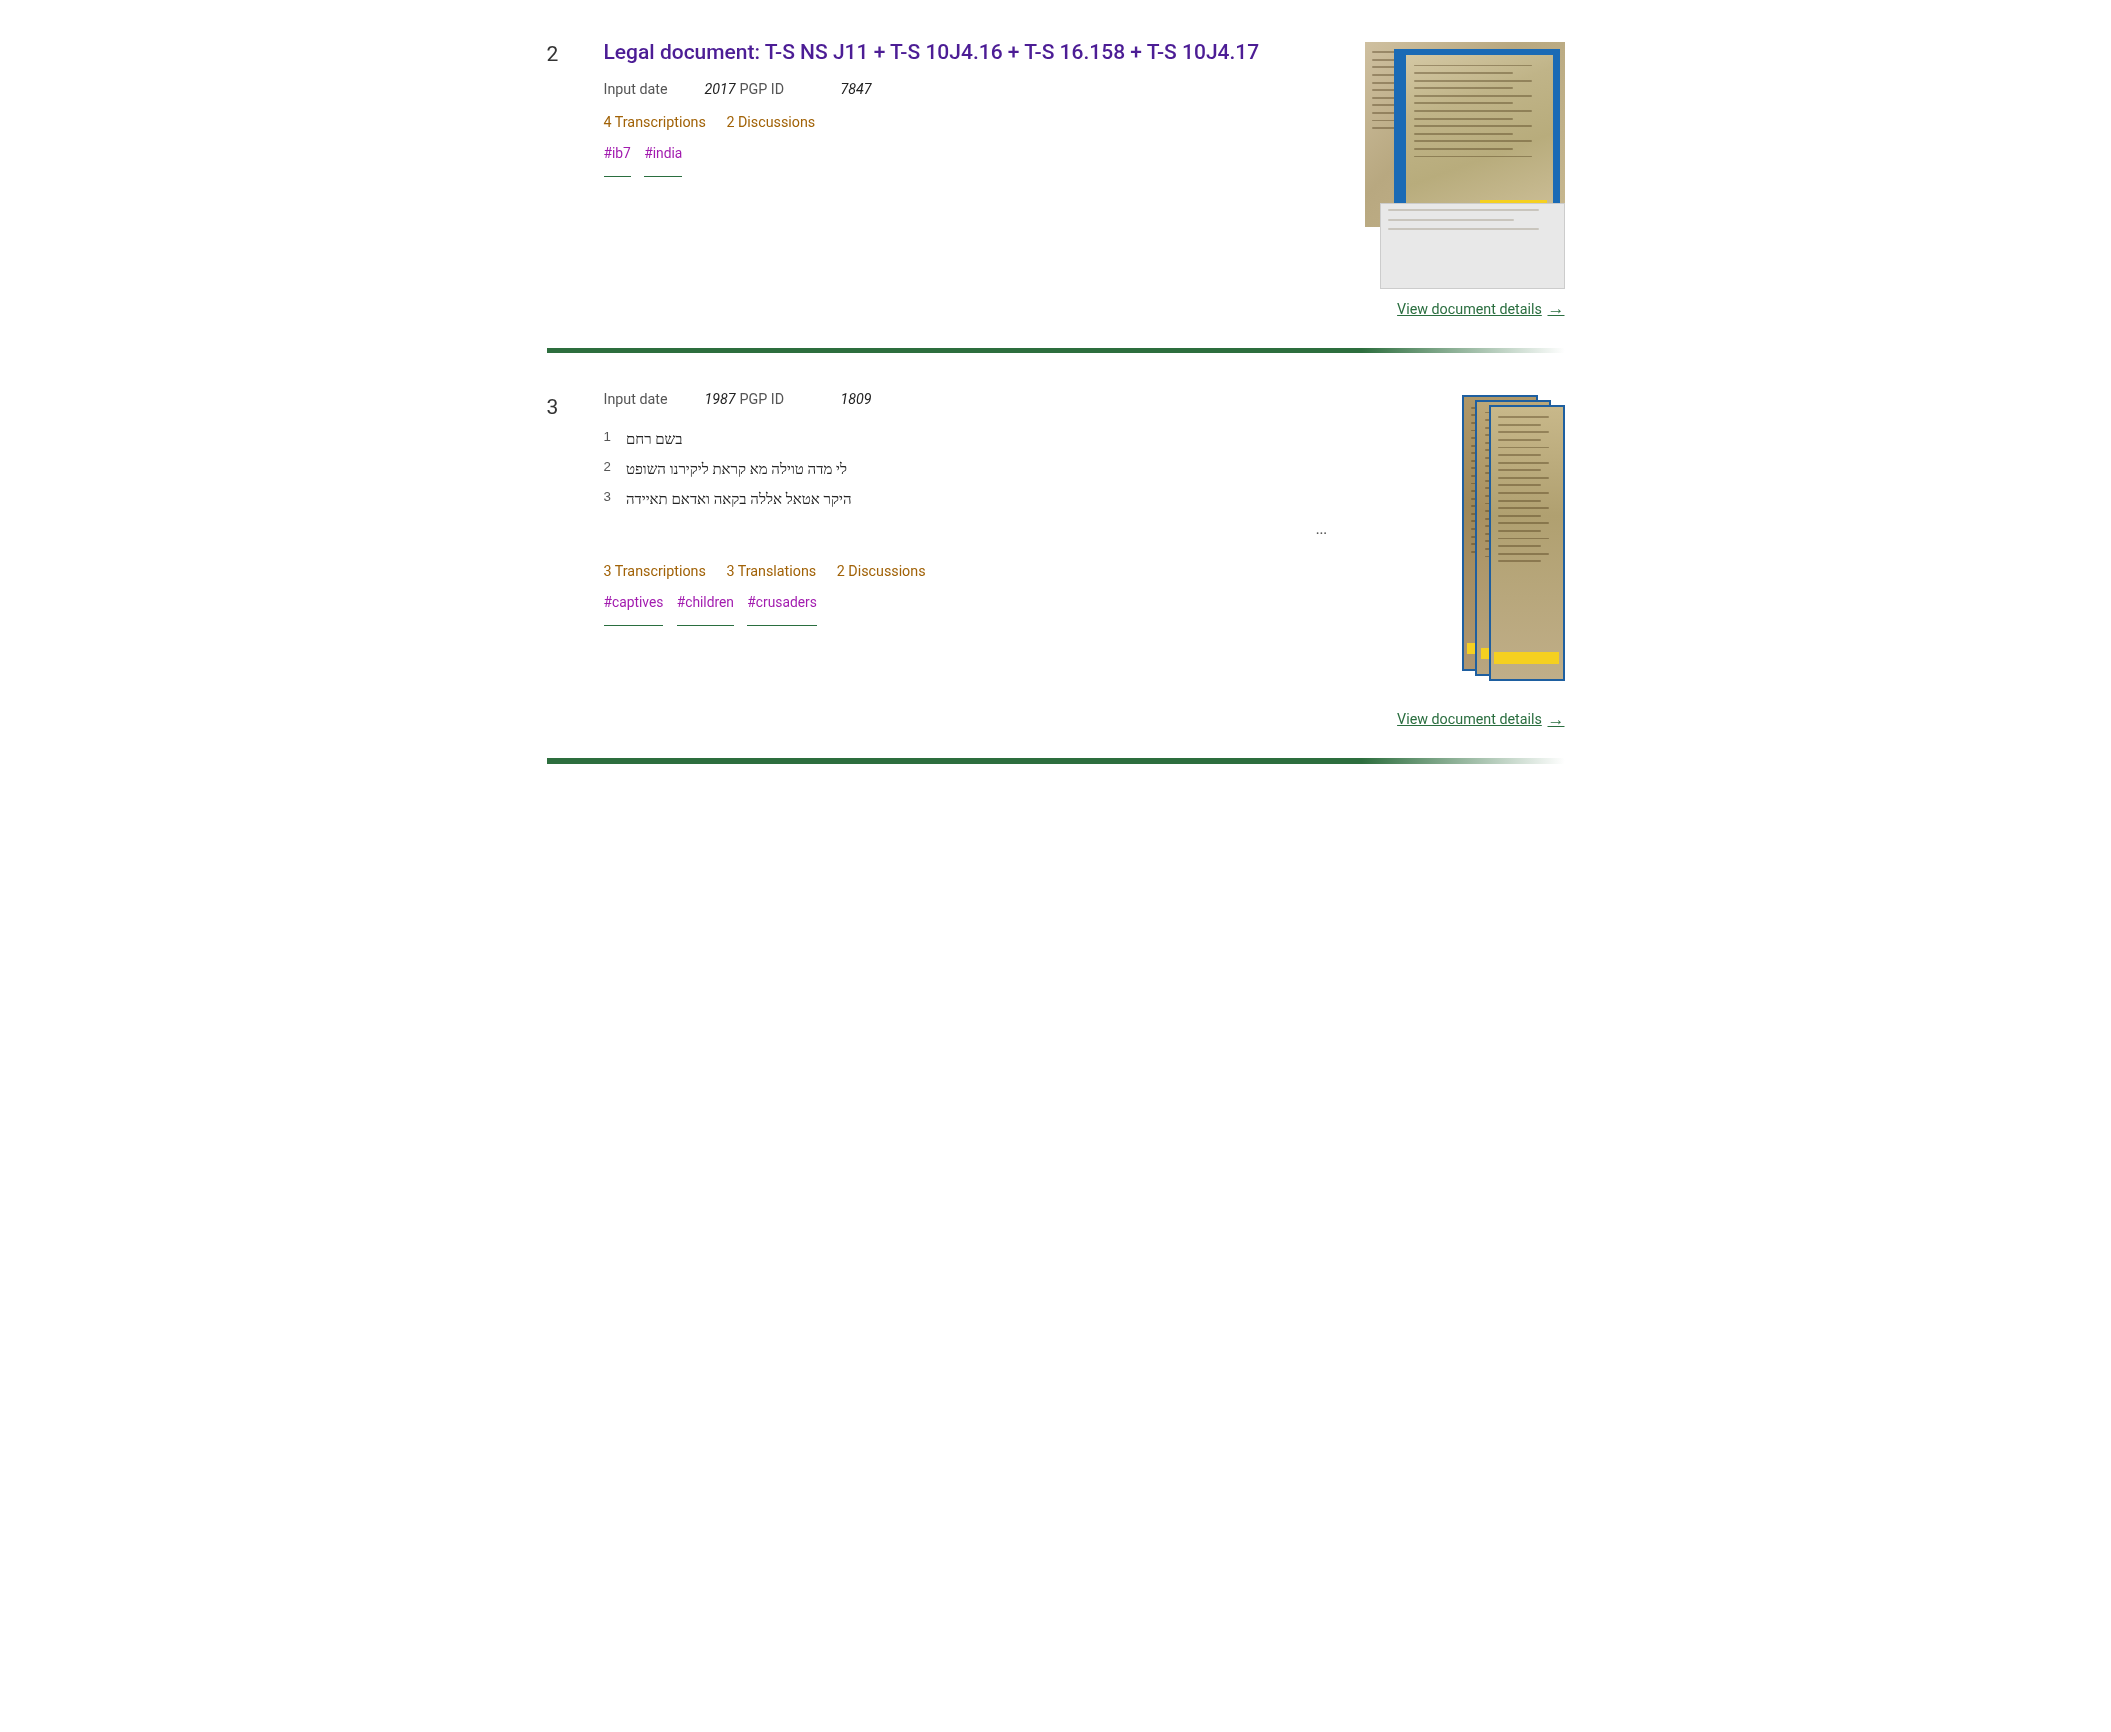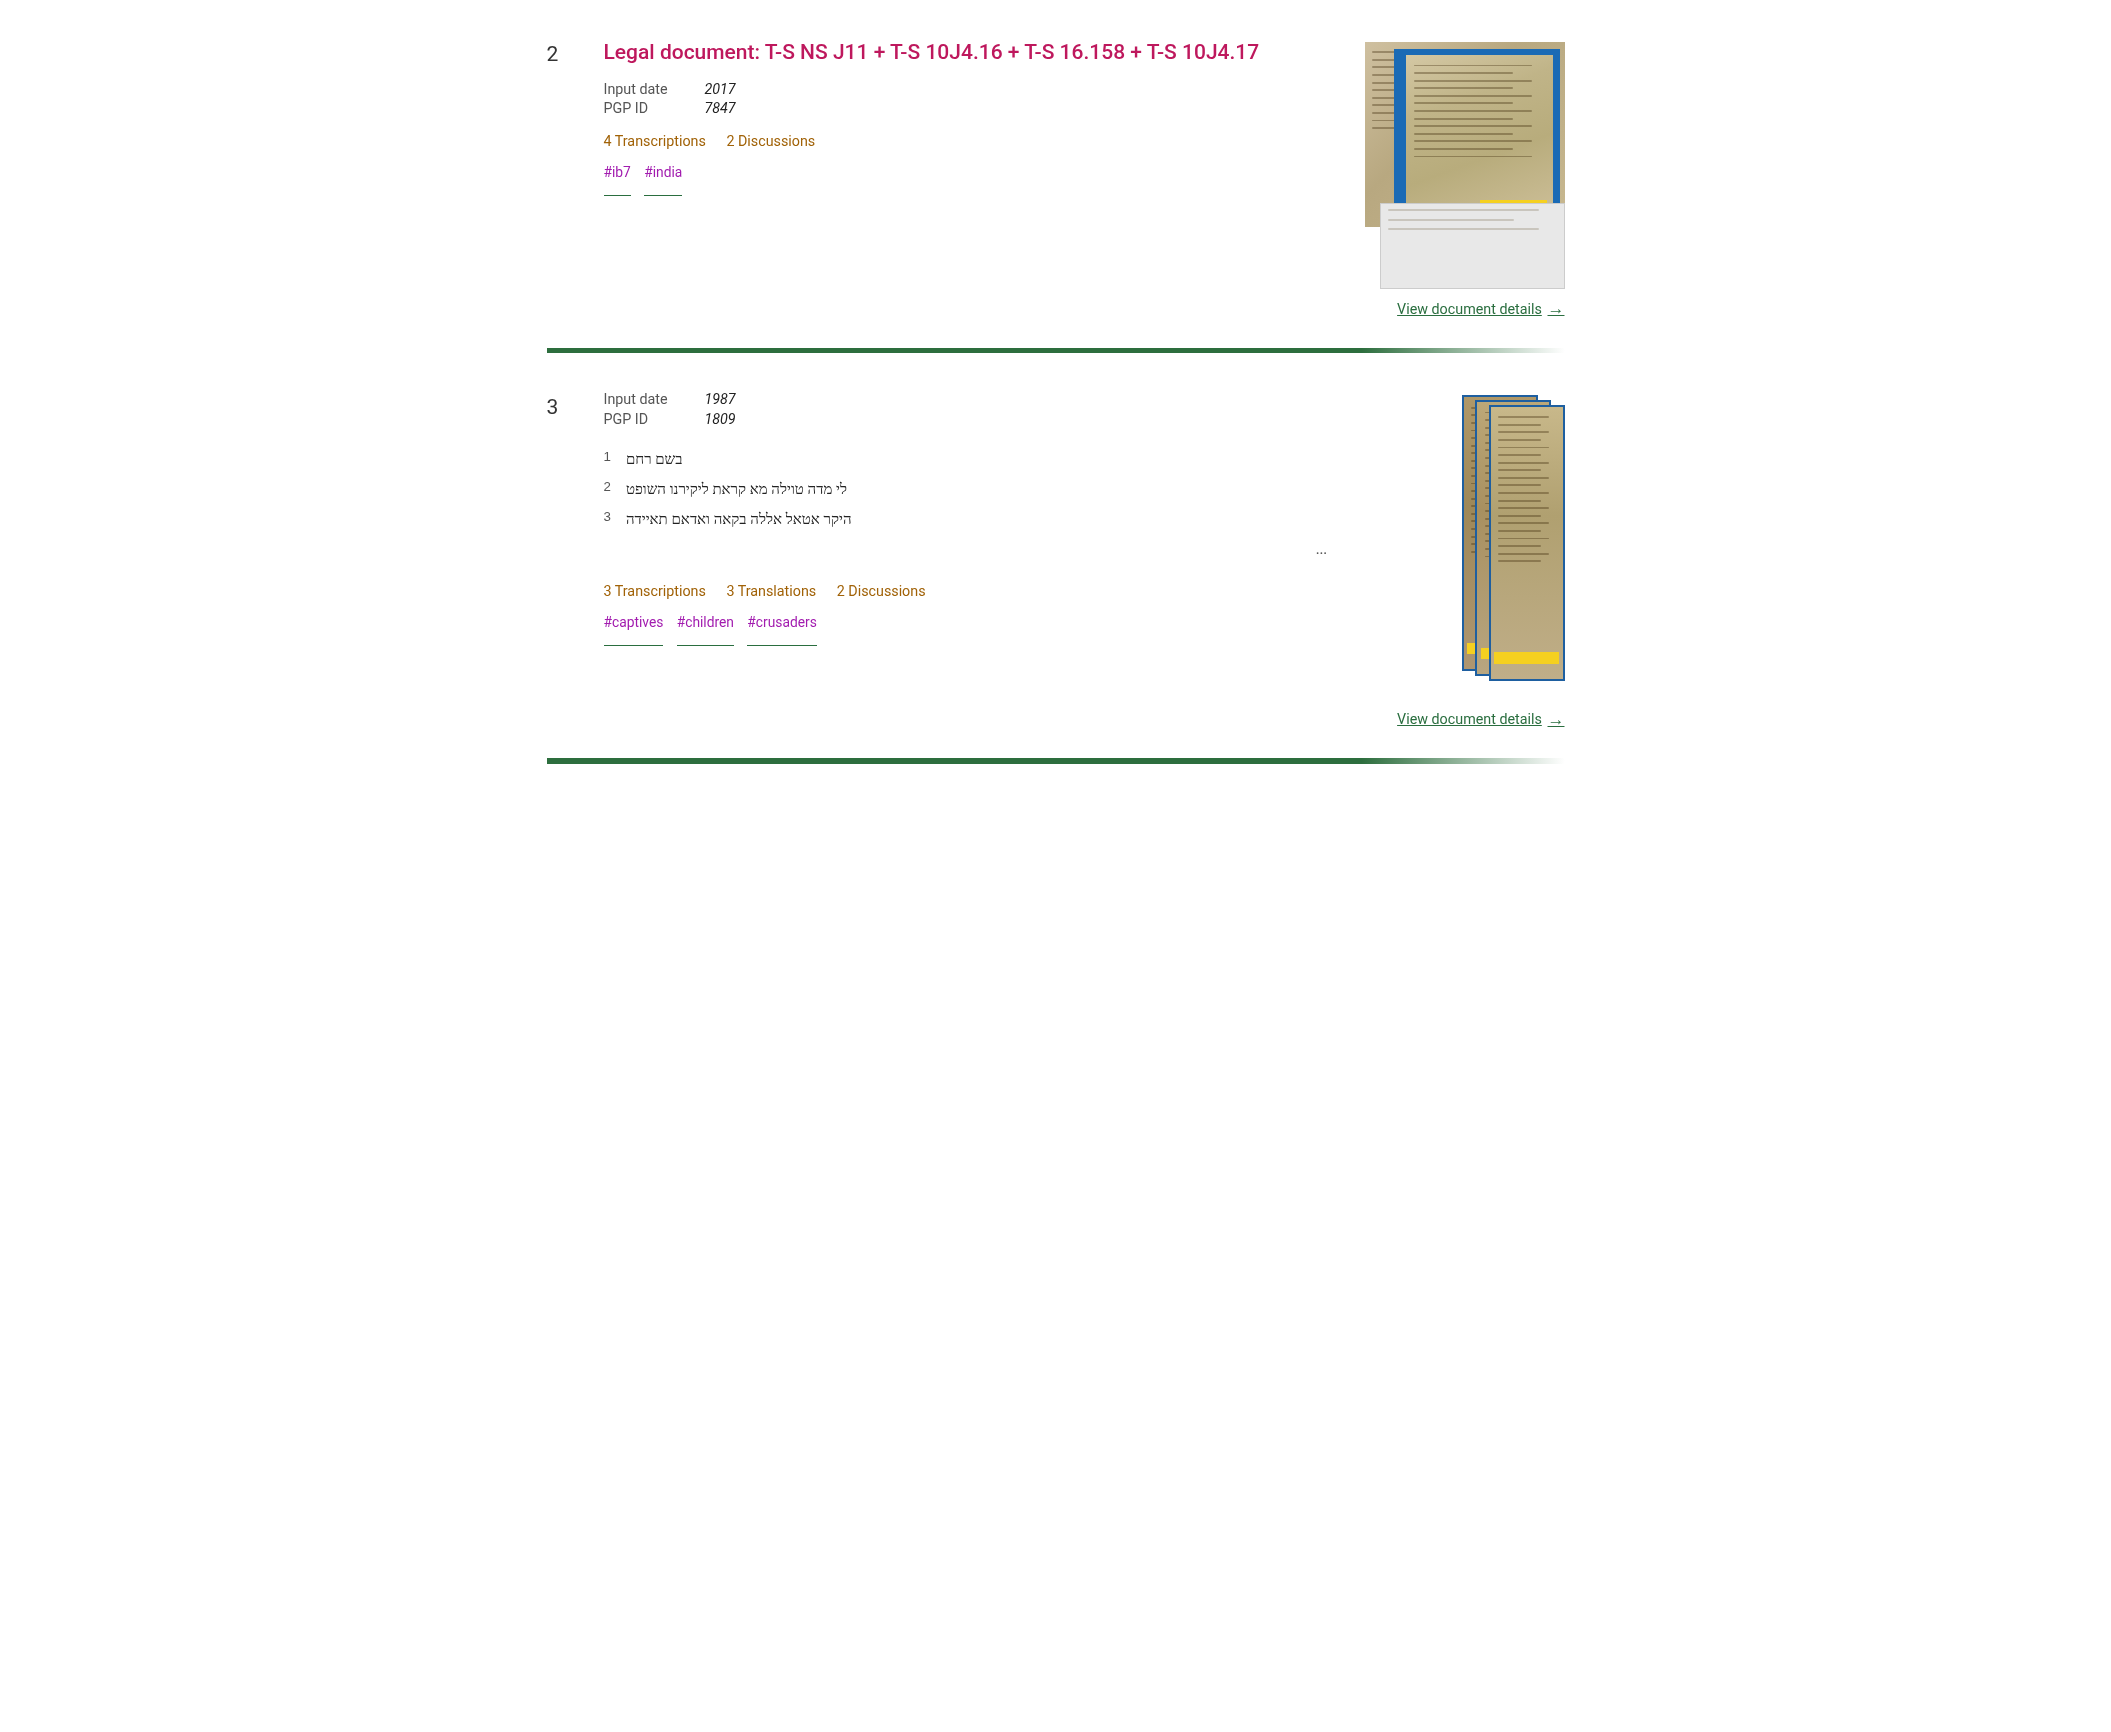--- a/index.html
+++ b/index.html
@@ -27,27 +27,27 @@
       padding-top: 3.8px;
       flex-shrink: 0;
     }
     .result-content {
       flex: 1;
       padding-right: 28.5px;
     }
     .result-title {
       font-size: 21px;
       font-weight: 500;
-      color: #be185d;
+      color: #4c1d95;
       line-height: 1.4;
       margin-bottom: 13.3px;
     }
     .result-meta {
       display: flex;
-      flex-direction: column;
+      flex-direction: row;
       gap: 3.8px;
       margin-bottom: 17px;
     }
     .result-meta-row {
       display: flex;
       gap: 15px;
       font-size: 14.3px;
       color: #555;
     }
     .meta-label {

